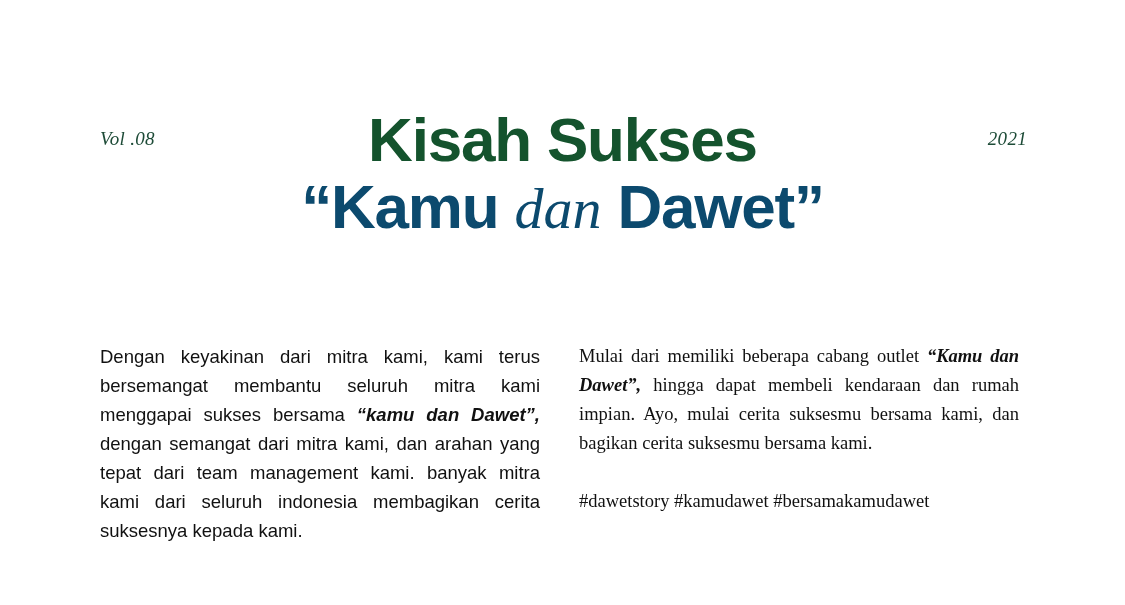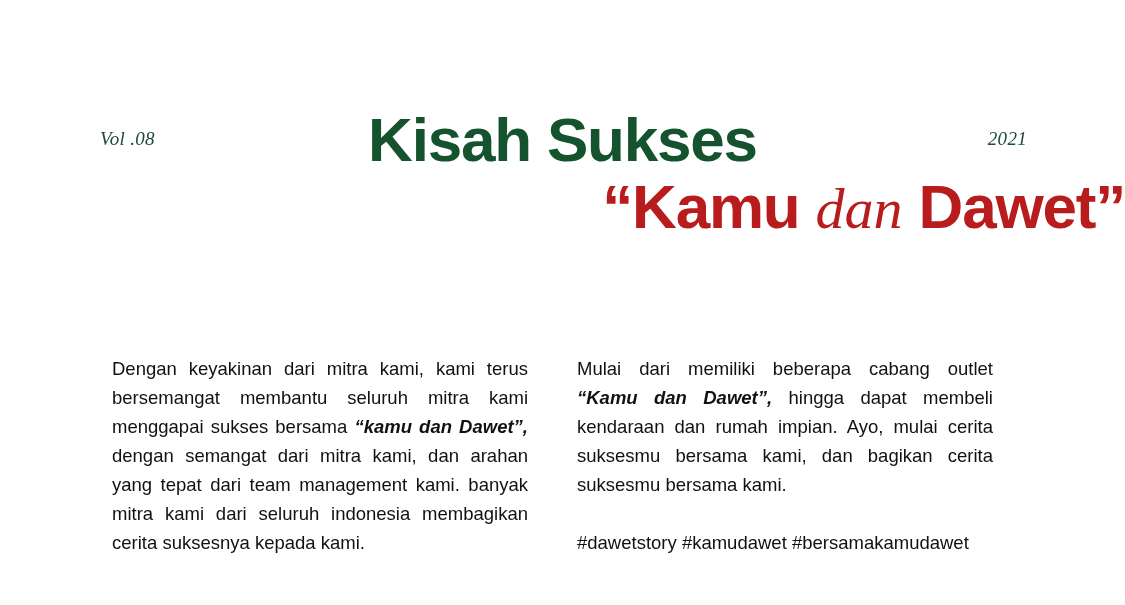--- a/index.html
+++ b/index.html
@@ -67,23 +67,22 @@
     letter-spacing: -1.2px;
     color: #14532d;
     white-space: nowrap;
   }
   .title-line2 {
     font-family: "Liberation Sans", sans-serif;
     font-weight: bold;
     font-size: 62px;
     line-height: 66px;
     letter-spacing: -1.2px;
-    color: #b91c1c;
+    color: #0c4a6e;
     white-space: nowrap;
-    text-align: right;
   }
   .title-line2 .em {
     font-family: "Liberation Serif", serif;
     font-style: italic;
     font-weight: normal;
     font-size: 58px;
     letter-spacing: 0px;
   }
 
   
@@ -101,24 +100,25 @@
     font-size: 18.5px;
     line-height: 29px;
     color: #111111;
     text-align: justify;
     text-justify: inter-word;
   }
   .col-left {
     left: 100px;
   }
   .col-right {
-    left: 565px;
+    left: 579px;
+    font-family: Liberation Serif, serif;
   }
   .col p {
-    margin: 12px;
+    margin: 0;
   }
   .col p.spaced {
     margin-top: 29px;
   }
   .col .strong-em {
     font-weight: bold;
     font-style: italic;
   }
   .hashtags {
     white-space: nowrap;

